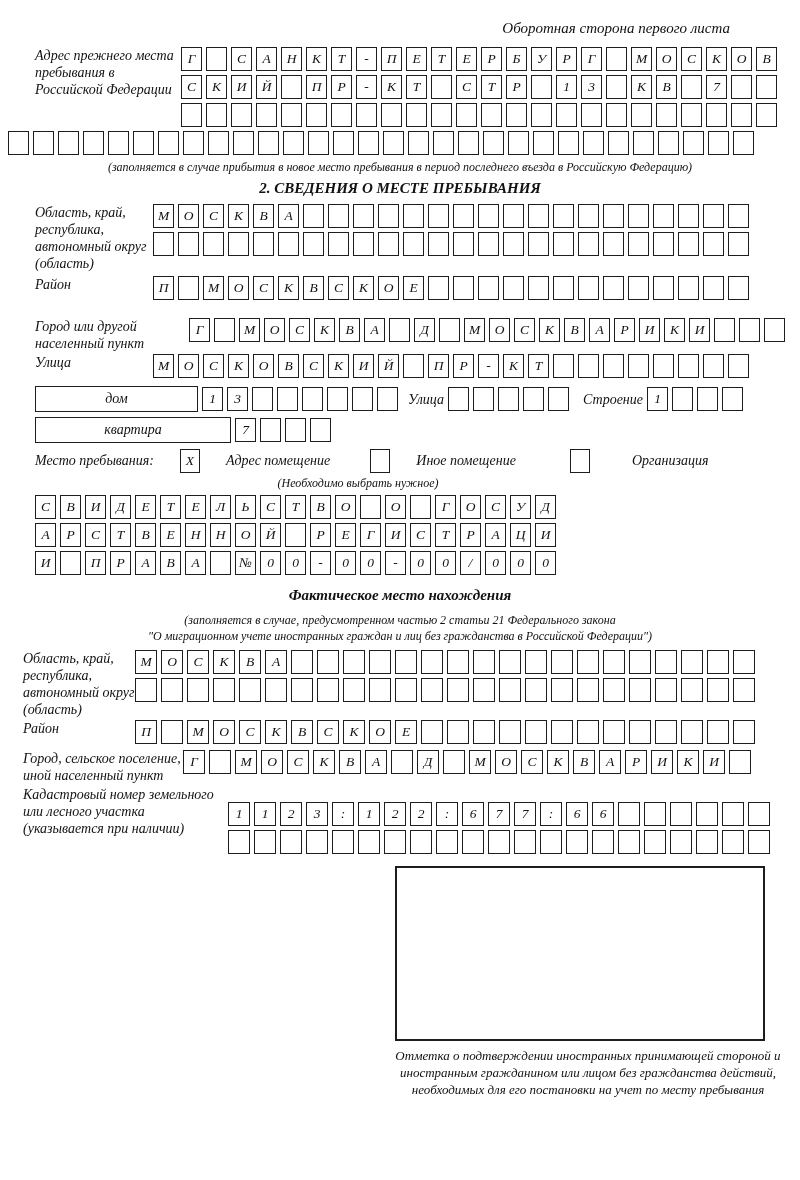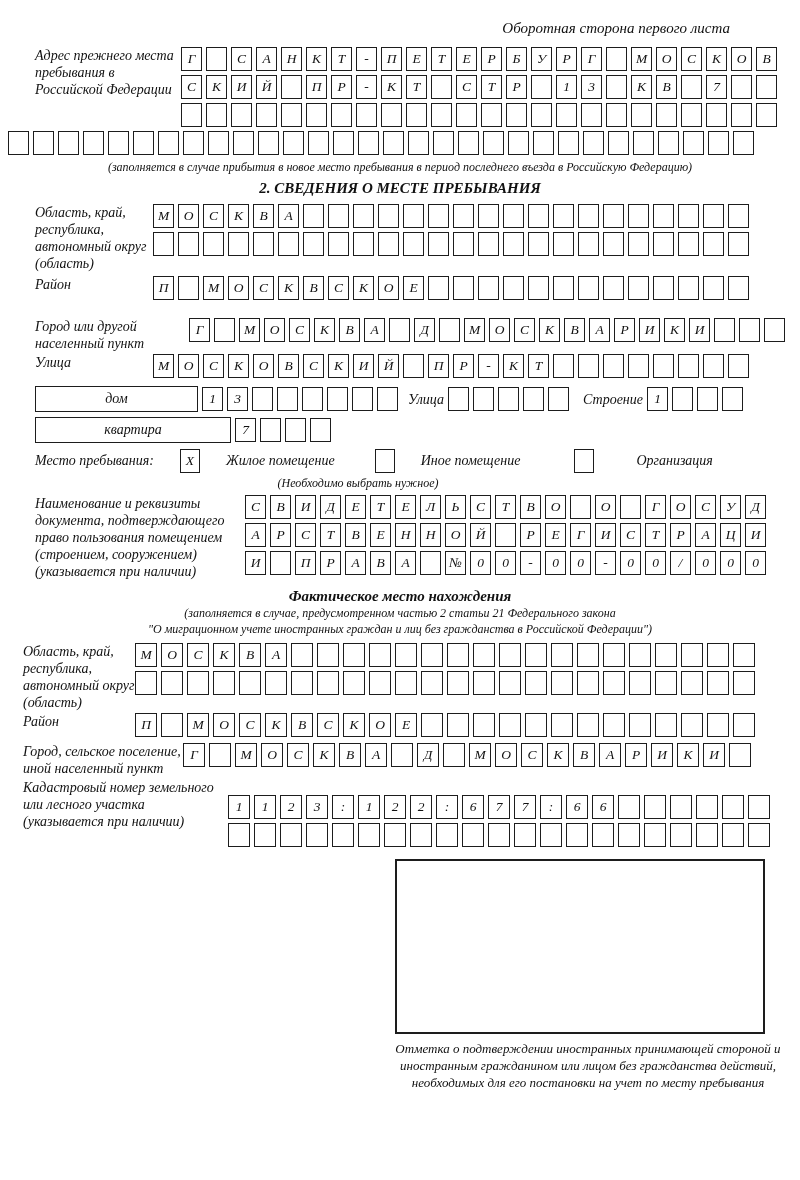--- a/index.html
+++ b/index.html
@@ -356,30 +356,29 @@
         <span class="cell">7</span>
         <span class="cell"></span>
         <span class="cell"></span>
         <span class="cell"></span>
       </div>
   </div>
 
   <div class="stay-row" style="margin-top:6px;">
     <span>Место пребывания:</span>
     <span class="checkbox">X</span>
-    <span>Жилое помещение</span>
+    <span>Адрес помещение</span>
     <span class="checkbox" style="margin-left:14px;"></span>
     <span>Иное помещение</span>
     <span class="checkbox" style="margin-left:28px;"></span>
     <span style="margin-left:16px;text-align:right;">Организация</span>
   </div>
   <div class="note" style="width:400px; margin-left:150px; margin-top:2px;">(Необходимо выбрать нужное)</div>
 
   <div class="row" style="margin-top:4px; padding-left:27px;">
-    <div class="lbl" style="width:210px;">Наименование и реквизиты документа, подтверждающего право пользования помещением (строением, сооружением) (указывается при наличии)</div>
     <div>
       <div class="grid">
           <span class="cell">С</span>
           <span class="cell">В</span>
           <span class="cell">И</span>
           <span class="cell">Д</span>
           <span class="cell">Е</span>
           <span class="cell">Т</span>
           <span class="cell">Е</span>
           <span class="cell">Л</span>
@@ -440,21 +439,21 @@
           <span class="cell">0</span>
           <span class="cell">/</span>
           <span class="cell">0</span>
           <span class="cell">0</span>
           <span class="cell">0</span>
         </div>
     </div>
   </div>
 
   <div class="section-title" style="margin-top:8px;">Фактическое место нахождения</div>
-  <div class="note" style="margin-top:0;">(заполняется в случае, предусмотренном частью 2 статьи 21 Федерального закона</div>
+  <div class="note" style="margin-top:8px;">(заполняется в случае, предусмотренном частью 2 статьи 21 Федерального закона</div>
   <div class="note">"О миграционном учете иностранных граждан и лиц без гражданства в Российской Федерации")</div>
 
   <div class="row" style="margin-top:6px; padding-left:15px;">
     <div class="lbl" style="width:112px;">Область, край, республика, автономный округ (область)</div>
     <div class="w22">
       <div class="grid">
           <span class="cell">М</span>
           <span class="cell">О</span>
           <span class="cell">С</span>
           <span class="cell">К</span>

